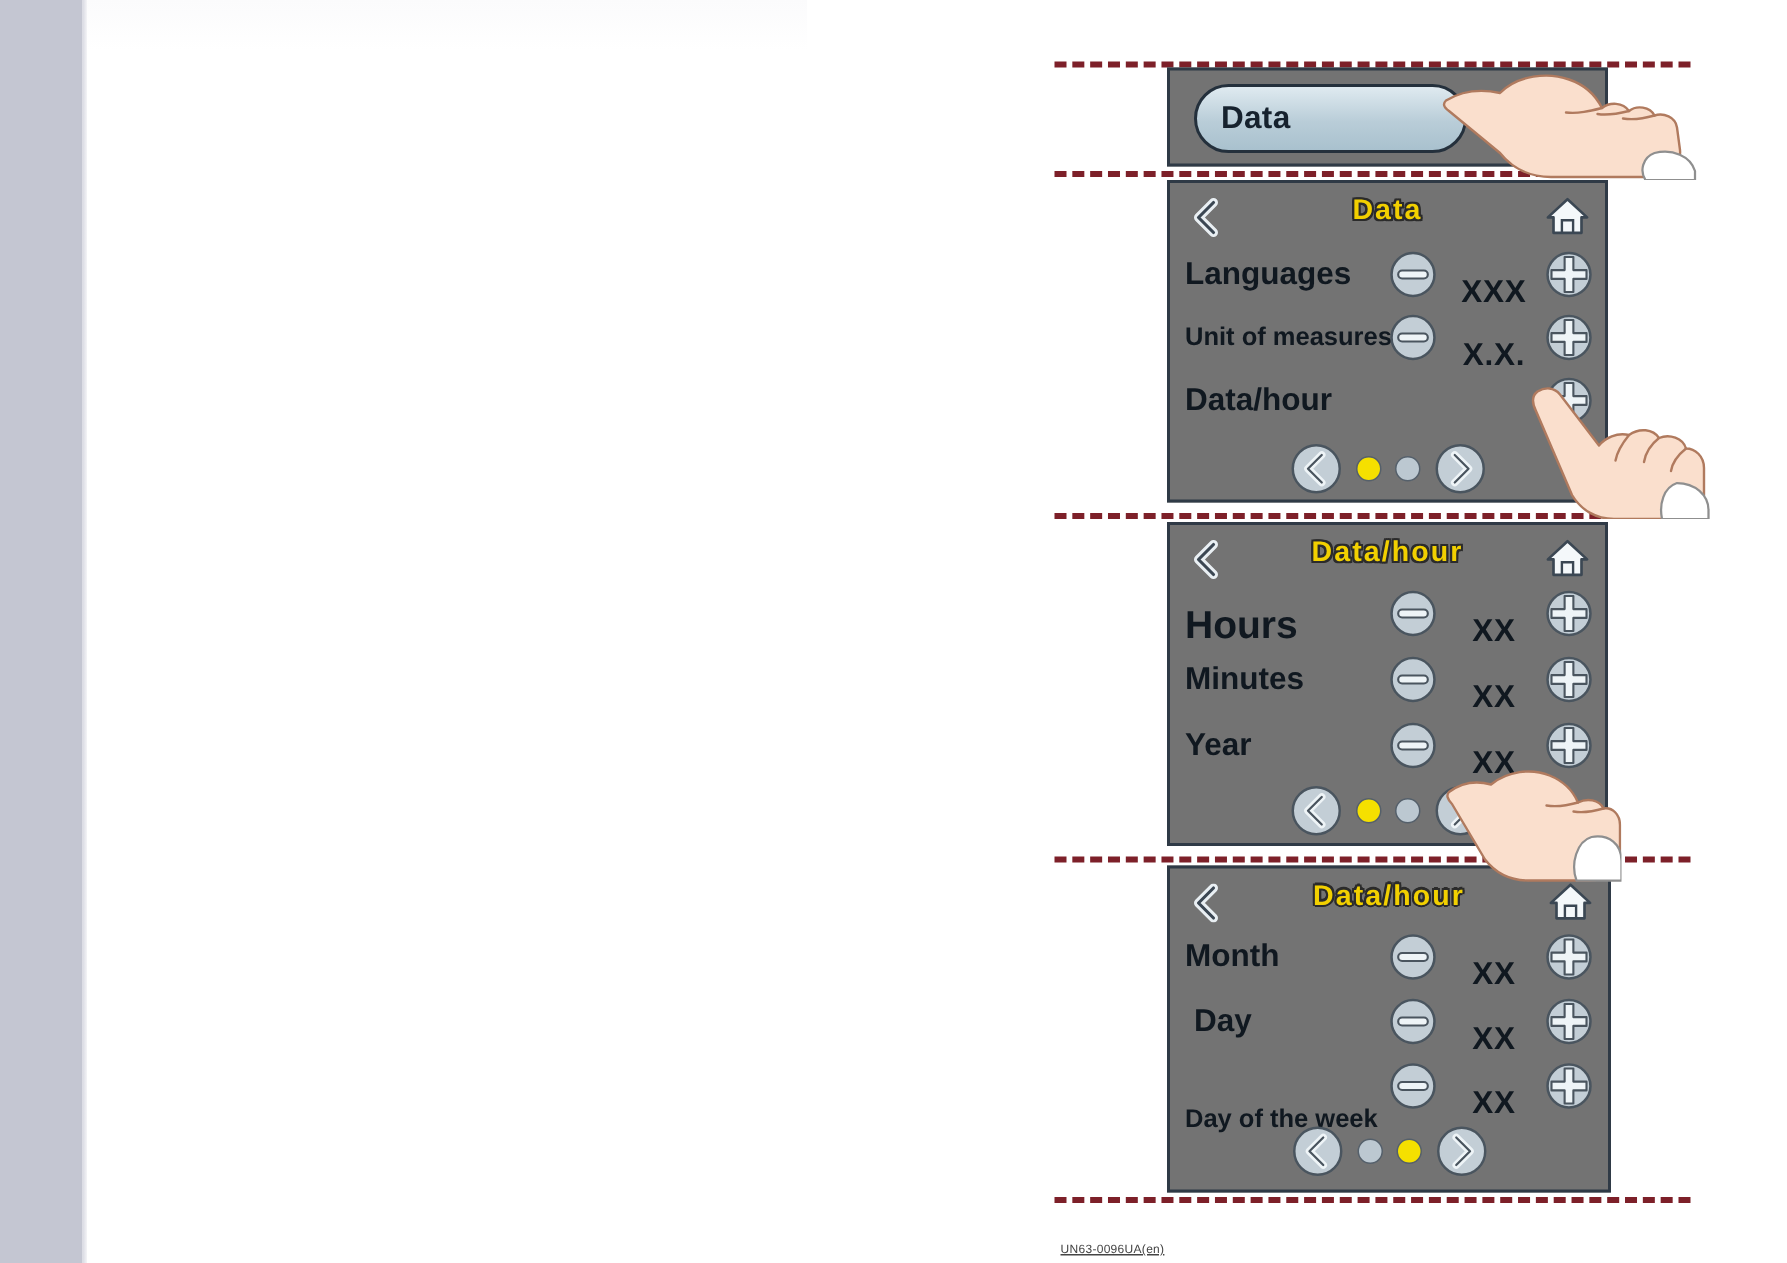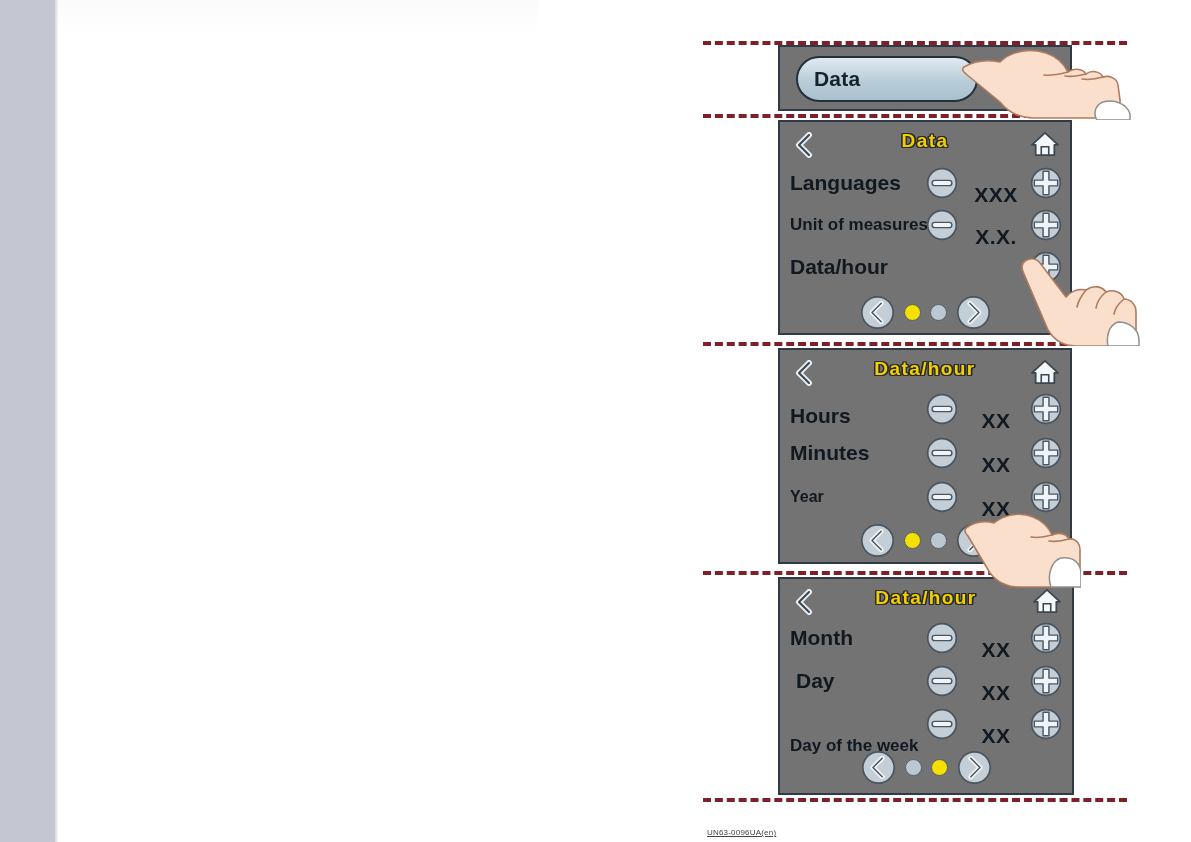--- a/index.html
+++ b/index.html
@@ -250,21 +250,21 @@
         <span class="home-ico">
           <svg viewBox="0 0 32 30" style="width:30px;height:28px;">
             <path d="M16 3 L30 16 L26 16 L26 27 L6 27 L6 16 L2 16 Z" fill="#f4f8fa" stroke="#3b4753" stroke-width="1.9" stroke-linejoin="round"></path>
             <path d="M12 27 L12 18 L20 18 L20 27" fill="none" stroke="#3b4753" stroke-width="1.7"></path>
           </svg>
         </span>
       </div>
 
       <div class="rows" style="top:38px;">
         <div class="row" style="top:0;">
-          <div class="row-label" style="font-size:21px;margin-top:14px;">Hours</div>
+          <div class="row-label" style="font-size:26px;margin-top:14px;">Hours</div>
           <span class="minus">
             <svg viewBox="0 0 34 34" class="ico-circ">
               <circle cx="17" cy="17" r="15.2" fill="#c3ced6" stroke="#4a555f" stroke-width="1.8"></circle>
               <rect x="6.5" y="14.2" width="21" height="5.6" rx="2.8" fill="#eef4f7" stroke="#4a555f" stroke-width="1.5"></rect>
             </svg>
           </span>
           <div class="value">XX</div>
           <span class="plus">
             <svg viewBox="0 0 34 34" class="ico-circ">
               <circle cx="17" cy="17" r="15.2" fill="#c3ced6" stroke="#4a555f" stroke-width="1.8"></circle>
@@ -282,21 +282,21 @@
           </span>
           <div class="value">XX</div>
           <span class="plus">
             <svg viewBox="0 0 34 34" class="ico-circ">
               <circle cx="17" cy="17" r="15.2" fill="#c3ced6" stroke="#4a555f" stroke-width="1.8"></circle>
               <path d="M13.9 4.6 h6.2 v9.3 h9.3 v6.2 h-9.3 v9.3 h-6.2 v-9.3 h-9.3 v-6.2 h9.3 z" fill="#eef4f7" stroke="#4a555f" stroke-width="1.5" stroke-linejoin="round"></path>
             </svg>
           </span>
         </div>
         <div class="row" style="top:88px;">
-          <div class="row-label" style="font-size:16px;">Year</div>
+          <div class="row-label" style="font-size:21px;">Year</div>
           <span class="minus">
             <svg viewBox="0 0 34 34" class="ico-circ">
               <circle cx="17" cy="17" r="15.2" fill="#c3ced6" stroke="#4a555f" stroke-width="1.8"></circle>
               <rect x="6.5" y="14.2" width="21" height="5.6" rx="2.8" fill="#eef4f7" stroke="#4a555f" stroke-width="1.5"></rect>
             </svg>
           </span>
           <div class="value">XX</div>
           <span class="plus">
             <svg viewBox="0 0 34 34" class="ico-circ">
               <circle cx="17" cy="17" r="15.2" fill="#c3ced6" stroke="#4a555f" stroke-width="1.8"></circle>

